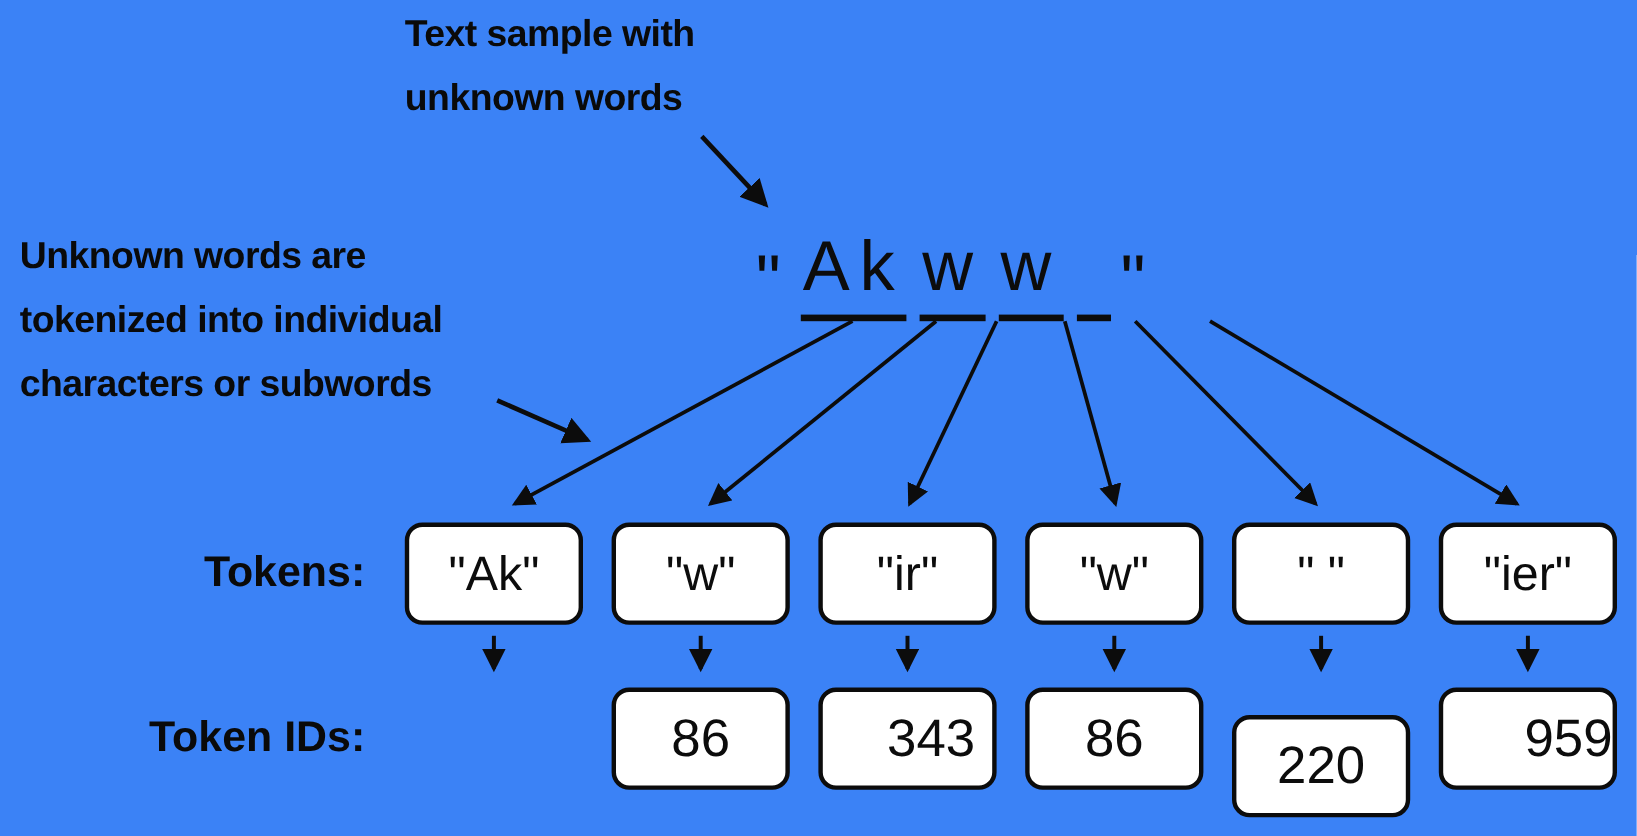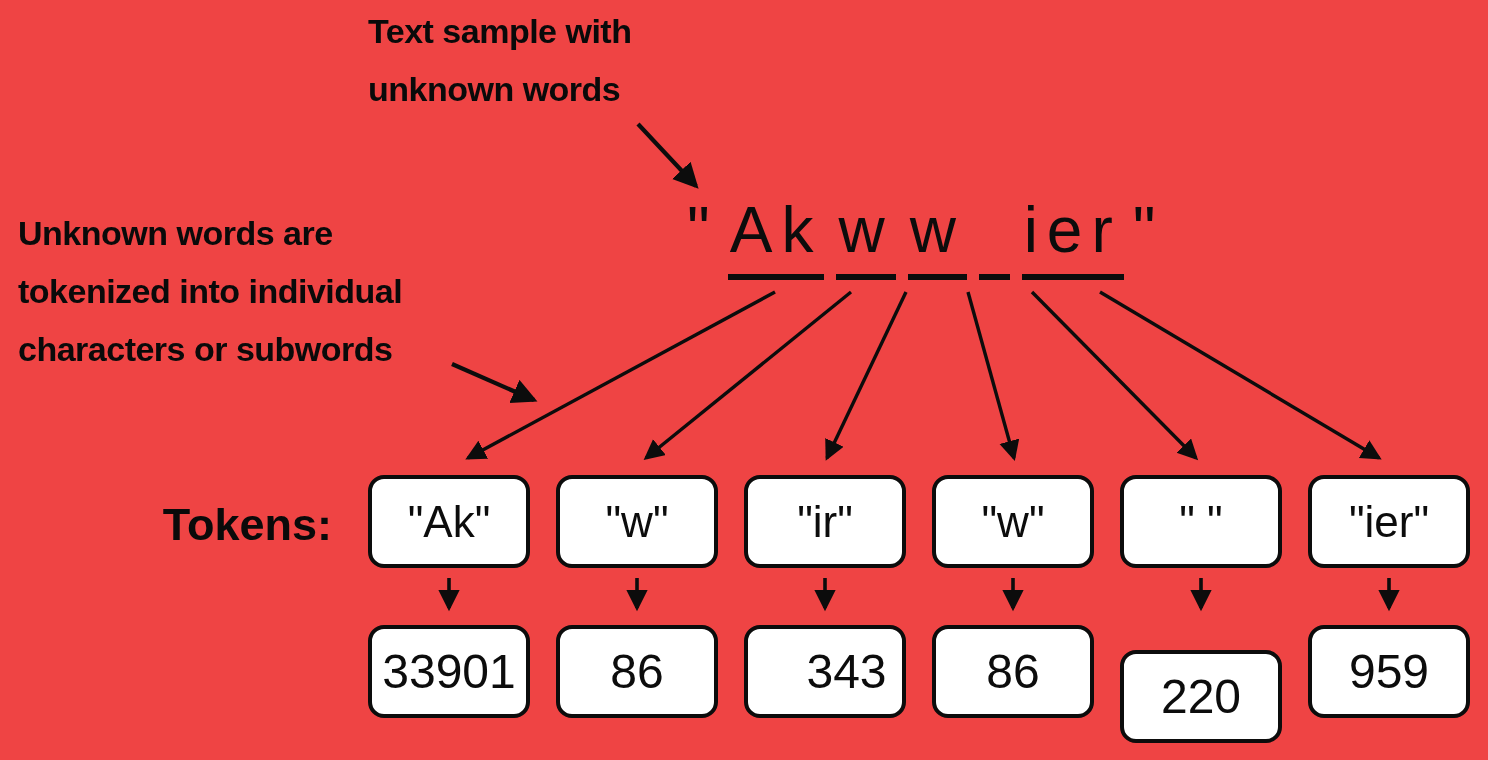--- a/index.html
+++ b/index.html
@@ -1,19 +1,19 @@
 <!DOCTYPE html>
 <html><head>
 <meta charset="utf-8">
 <style>
   html,body{margin:0;padding:0;background:#ffffff;}
   #canvas{
     position:relative;
     width:1488px;height:760px;
-    background:#ef4444;
+    background:#3b82f6;
     font-family:"Liberation Sans", sans-serif;
     color:#000;
     overflow:hidden;
   }
   .abs{position:absolute;}
   .annotation{
     font-weight:700;
     font-size:34px;
     line-height:58px;
     white-space:pre-line;
@@ -27,28 +27,28 @@
     font-size:64px;
     line-height:72px;
     font-weight:400;
     color:#0c0c0c;
   }
   .seg{
     display:inline-block;
     letter-spacing:9px;
     white-space:pre;
     padding:0 2px 8px 2px;
-    margin:0 6px;
+    margin:12px 6px;
   }
   .seg.u{ border-bottom:6px solid #0c0c0c; }
   .seg.q{ margin:0 1px; padding-bottom:14px; }
   
   .row-label{
     font-weight:700;
-    font-size:45px;
+    font-size:39px;
     color:#0a0a0a;
     text-align:right;
   }
   
   .tbox{
     position:absolute;
     width:162px;height:93px;
     border:4px solid #0c0c0c;
     border-radius:16px;
     box-sizing:border-box;
@@ -84,61 +84,58 @@
   <div class="abs annotation" style="left:18px;top:204px;">Unknown words are
 tokenized into individual
 characters or subwords</div>
 
   <div class="abs main-text" style="left:684px;top:194px;">
     <span class="seg q">"</span>
     <span class="seg u">Ak</span>
     <span class="seg u">w</span>
     <span class="seg u">w</span>
     <span class="seg u"> </span>
-    <span class="seg u">ier</span>
     <span class="seg q">"</span>
   </div>
 
   <div class="abs row-label" style="left:100px;top:499px;width:232px;">Tokens:</div>
+  <div class="abs row-label" style="left:80px;top:649px;width:252px;">Token IDs:</div>
 
   <div class="tbox" style="left:368px;top:475px;">
       <span class="txt">"Ak"</span>
     </div>
   <div class="tbox" style="left:556px;top:475px;">
       <span class="txt">"w"</span>
     </div>
   <div class="tbox" style="left:744px;top:475px;">
       <span class="txt">"ir"</span>
     </div>
   <div class="tbox" style="left:932px;top:475px;">
       <span class="txt">"w"</span>
     </div>
   <div class="tbox" style="left:1120px;top:475px;">
       <span class="txt">" "</span>
     </div>
   <div class="tbox" style="left:1308px;top:475px;">
       <span class="txt">"ier"</span>
     </div>
 
-  <div class="tbox" style="left:368px;top:625px;">
-      <span class="num">33901</span>
-    </div>
   <div class="tbox" style="left:556px;top:625px;">
       <span class="num">86</span>
     </div>
   <div class="tbox" style="left:744px;top:625px;padding-left:43px;">
       <span class="num">343</span>
     </div>
   <div class="tbox" style="left:932px;top:625px;">
       <span class="num">86</span>
     </div>
   <div class="tbox" style="left:1120px;top:650px;">
       <span class="num">220</span>
     </div>
-  <div class="tbox" style="left:1308px;top:625px;">
+  <div class="tbox" style="left:1308px;top:625px;justify-content:flex-end;">
       <span class="num">959</span>
     </div>
 
   <svg class="overlay" viewBox="0 0 1488 760">
     <defs>
       <marker id="ah" markerWidth="7" markerHeight="7" refX="5.1" refY="3" orient="auto" markerUnits="strokeWidth">
         <path d="M0,0 L6,3 L0,6 Z" fill="#0c0c0c"></path>
       </marker>
     </defs>
 

